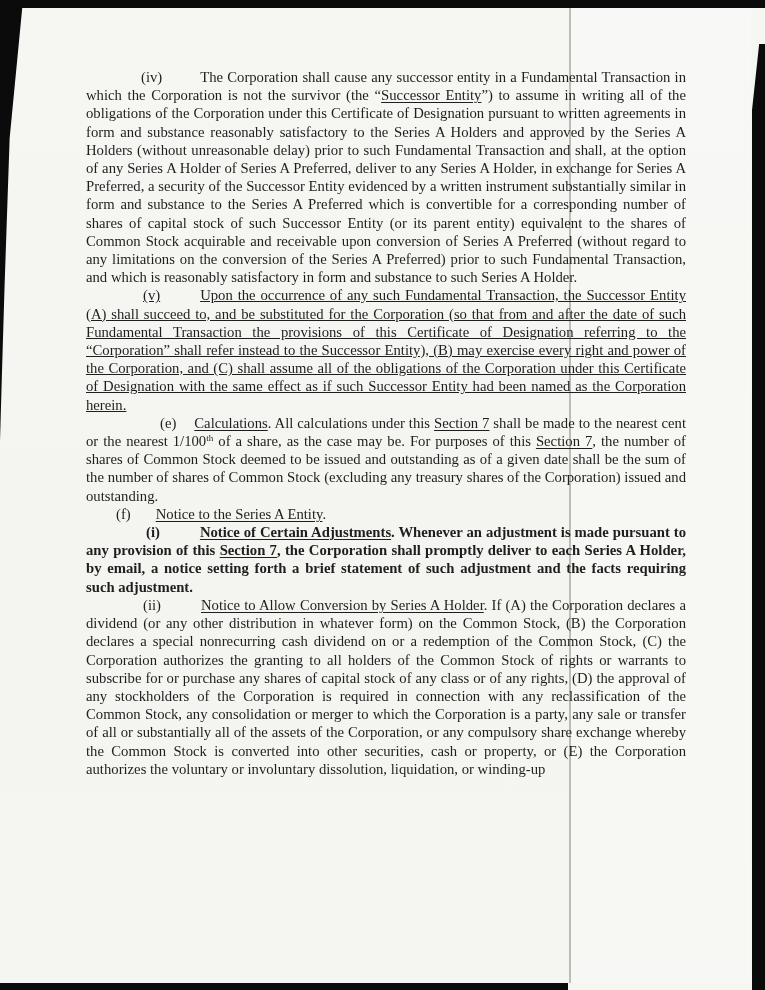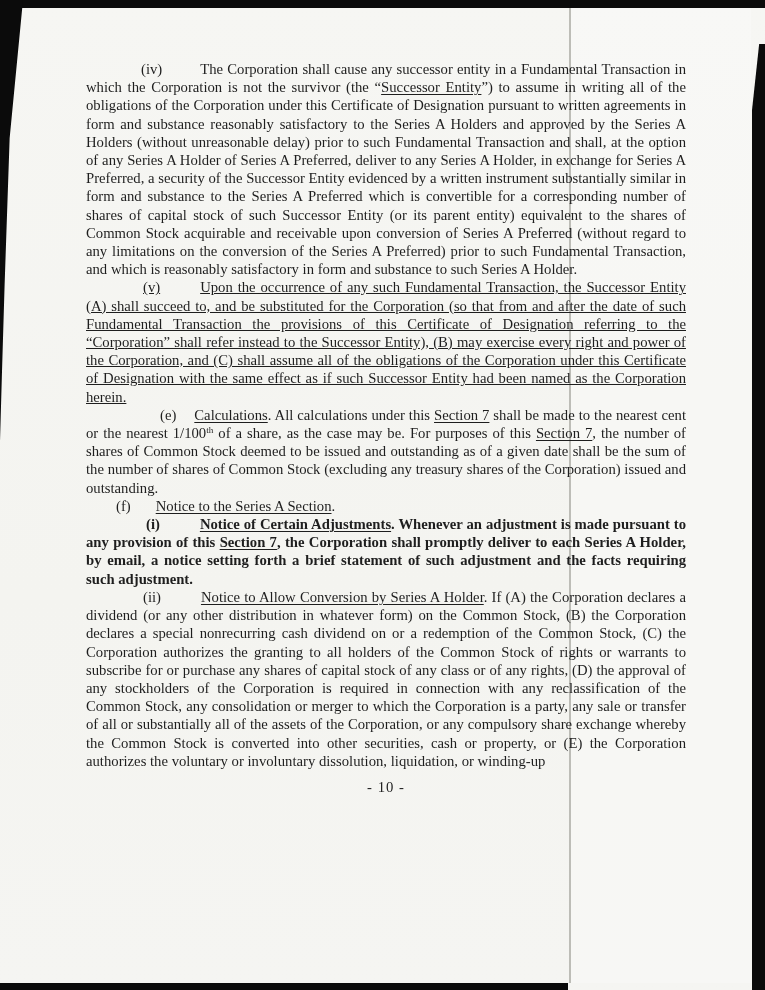--- a/index.html
+++ b/index.html
@@ -19,21 +19,21 @@
     clip-path:polygon(0 0,100% 0,42% 30%,20% 62%,8% 82%,0 96%);}
   .bar-right{top:44px;right:0;width:13px;height:946px;
     clip-path:polygon(100% 0,100% 100%,0 100%,0 7%,55% 0);}
   .bar-bottom{bottom:0;left:0;width:568px;height:7px;}
   .fold-line{position:absolute;top:8px;left:569px;width:2px;height:975px;
     background:#bdbdb7;z-index:1;}
   .fold-shade{position:absolute;top:8px;left:571px;width:180px;height:975px;
     background:rgba(255,255,255,0.25);z-index:0;}
   
   .content{
-    position:absolute;left:86px;top:60px;width:600px;
+    position:absolute;left:86px;top:68px;width:600px;
     font-size:14.7px;line-height:18.2px;
     text-align:justify;z-index:2;
   }
   .content p{margin:0;}
   .lvl2{margin-left:54px;margin-right:1px;}
   .tab{display:inline-block;height:1px;}
   .p-iv  .t1{width:55px;} .p-iv  .t2{width:38px;}
   .p-v   .t1{width:57px;} .p-v   .t2{width:40px;}
   .p-e   .t1{width:74px;} .p-e   .t2{width:18px;}
   .p-f   .t1{width:30px;} .p-f   .t2{width:25px;}
@@ -61,27 +61,26 @@
   <div class="fold-line"></div>
 
   <div class="content">
 
     <p class="lvl2 p-iv"><span class="tab t1"></span><span class="plabel">(iv)</span><span class="tab t2"></span><span class="pbody"><span>The Corporation shall cause any successor entity in a Fundamental Transaction in which the Corporation is not the survivor (the “</span><u>Successor Entity</u><span>”) to assume in writing all of the obligations of the Corporation under this Certificate of Designation pursuant to written agreements in form and substance reasonably satisfactory to the Series A Holders and approved by the Series A Holders (without unreasonable delay) prior to such Fundamental Transaction and shall, at the option of any Series A Holder of Series A Preferred, deliver to any Series A Holder, in exchange for Series A Preferred, a security of the Successor Entity evidenced by a written instrument substantially similar in form and substance to the Series A Preferred which is convertible for a corresponding number of shares of capital stock of such Successor Entity (or its parent entity) equivalent to the shares of Common Stock acquirable and receivable upon conversion of Series A Preferred (without regard to any limitations on the conversion of the Series A Preferred) prior to such Fundamental Transaction, and which is reasonably satisfactory in form and substance to such Series A Holder.</span></span></p>
 
     <p class="lvl2 p-v"><span class="tab t1"></span><span class="plabel">(v)</span><span class="tab t2"></span><span class="pbody"><span>Upon the occurrence of any such Fundamental Transaction, the Successor Entity (A) shall succeed to, and be substituted for the Corporation (so that from and after the date of such Fundamental Transaction the provisions of this Certificate of Designation referring to the “Corporation” shall refer instead to the Successor Entity), (B) may exercise every right and power of the Corporation, and (C) shall assume all of the obligations of the Corporation under this Certificate of Designation with the same effect as if such Successor Entity had been named as the Corporation herein.</span></span></p>
 
     <p class="p-e"><span class="tab t1"></span><span class="plabel">(e)</span><span class="tab t2"></span><span class="pbody"><u>Calculations</u><span>.  All calculations under this </span><u>Section 7</u><span> shall be made to the nearest cent or the nearest 1/100</span><sup>th</sup><span> of a share, as the case may be.  For purposes of this </span><u>Section 7</u><span>, the number of shares of Common Stock deemed to be issued and outstanding as of a given date shall be the sum of the number of shares of Common Stock (excluding any treasury shares of the Corporation) issued and outstanding.</span></span></p>
 
-    <p class="lvl2 p-f"><span class="tab t1"></span><span class="plabel">(f)</span><span class="tab t2"></span><span class="pbody"><u>Notice to the Series A Section</u><span>.</span></span></p>
+    <p class="lvl2 p-f"><span class="tab t1"></span><span class="plabel">(f)</span><span class="tab t2"></span><span class="pbody"><u>Notice to the Series A Entity</u><span>.</span></span></p>
 
     <p class="lvl2 p-i"><span class="tab t1"></span><span class="plabel">(i)</span><span class="tab t2"></span><span class="pbody"><u>Notice of Certain Adjustments</u><span>.  Whenever an adjustment is made pursuant to any provision of this </span><u>Section 7</u><span>, the Corporation shall promptly deliver to each Series A Holder, by email, a notice setting forth a brief statement of such adjustment and the facts requiring such adjustment.</span></span></p>
 
     <p class="lvl2 p-ii"><span class="tab t1"></span><span class="plabel">(ii)</span><span class="tab t2"></span><span class="pbody"><u>Notice to Allow Conversion by Series A Holder</u><span>.  If (A) the Corporation declares a dividend (or any other distribution in whatever form) on the Common Stock, (B) the Corporation declares a special nonrecurring cash dividend on or a redemption of the Common Stock, (C) the Corporation authorizes the granting to all holders of the Common Stock of rights or warrants to subscribe for or purchase any shares of capital stock of any class or of any rights, (D) the approval of any stockholders of the Corporation is required in connection with any reclassification of the Common Stock, any consolidation or merger to which the Corporation is a party, any sale or transfer of all or substantially all of the assets of the Corporation, or any compulsory share exchange whereby the Common Stock is converted into other securities, cash or property, or (E) the Corporation authorizes the voluntary or involuntary dissolution, liquidation, or winding-up</span></span></p>
 
-    <div class="footer">- 10 -</div>
   </div>
 
   <div class="bar bar-top"></div>
   <div class="bar bar-left"></div>
   <div class="bar bar-right"></div>
   <div class="bar bar-bottom"></div>
 
 </div>
 
 </body></html>

